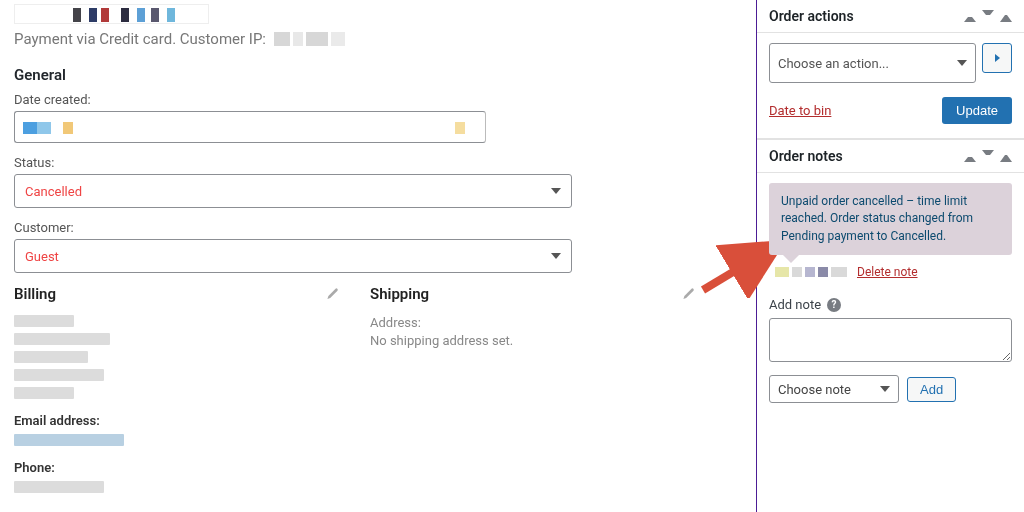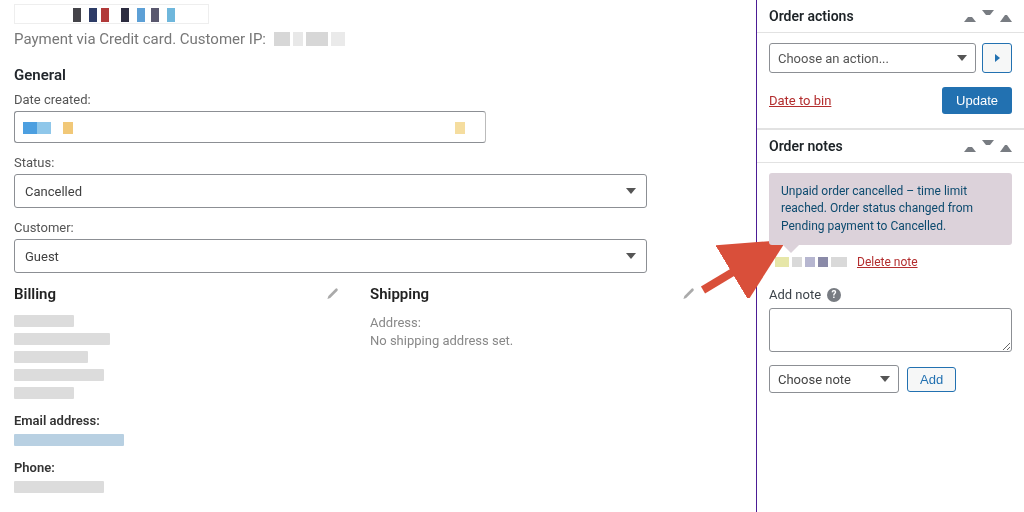--- a/index.html
+++ b/index.html
@@ -72,31 +72,31 @@
     border-radius: 3px;
     background: #fff;
     position: relative;
     margin-bottom: 12px;
   }
   .date-input .sw1 { position:absolute; left:8px; top:10px; width:14px; height:12px; background:#4c9fe0; }
   .date-input .sw2 { position:absolute; left:22px; top:10px; width:14px; height:12px; background:#8fc7ea; }
   .date-input .sw3 { position:absolute; left:48px; top:10px; width:10px; height:12px; background:#f1c878; }
   .date-input .sw4 { position:absolute; right:20px; top:10px; width:10px; height:12px; background:#f5dd9f; }
   .select {
-    width: 633px;
+    width: 558px;
     height: 34px;
     border: 1px solid #8c8f94;
     border-radius: 3px;
     background: #fff;
     display: flex;
     align-items: center;
     justify-content: space-between;
     padding: 0 10px;
     margin-bottom: 12px;
-    color: #404040;
+    color: #ef4444;
     font-size: 13px;
   }
   .chev {
     width: 0; height: 0;
     border-left: 5px solid transparent;
     border-right: 5px solid transparent;
     border-top: 6px solid #555;
   }
   .cols {
     display: flex;
@@ -139,21 +139,21 @@
   }
   .panel-header h5 { font-size:14px; font-weight:600; color:#1d2327; }
   .panel-icons { display:flex; gap:6px; align-items:center; color:#787c82; }
   .panel-icons span { width:12px; height:12px; display:flex; align-items:center; justify-content:center; }
   .tri-up { width:0;height:0;border-left:5px solid transparent;border-right:5px solid transparent;border-bottom:7px solid #787c82; }
   .chev-up { width:0;height:0;border-left:4px solid transparent;border-right:4px solid transparent;border-bottom:5px solid #787c82; }
   .chev-dn { width:0;height:0;border-left:4px solid transparent;border-right:4px solid transparent;border-top:5px solid #787c82; }
   .panel-body { padding: 10px 12px 14px; border-bottom: 1px solid #e2e2e2; }
   .action-row { display:flex; gap:6px; margin-bottom:14px; }
   .action-select {
-    flex:1; height:30px; border:1px solid #8c8f94; border-radius:3px;
+    flex:1; height:40px; border:1px solid #8c8f94; border-radius:3px;
     display:flex; align-items:center; justify-content:space-between;
     padding:0 8px; color:#555; font-size:13px; background:#fff;
   }
   .action-go {
     width:30px; height:30px; border:1px solid #2271b1; border-radius:3px;
     background:#f6f7f7; display:flex; align-items:center; justify-content:center;
     color:#2271b1;
   }
   .chev-r { width:0;height:0;border-top:4px solid transparent;border-bottom:4px solid transparent;border-left:5px solid #2271b1; }
   .actions-bottom { display:flex; justify-content:space-between; align-items:center; }

